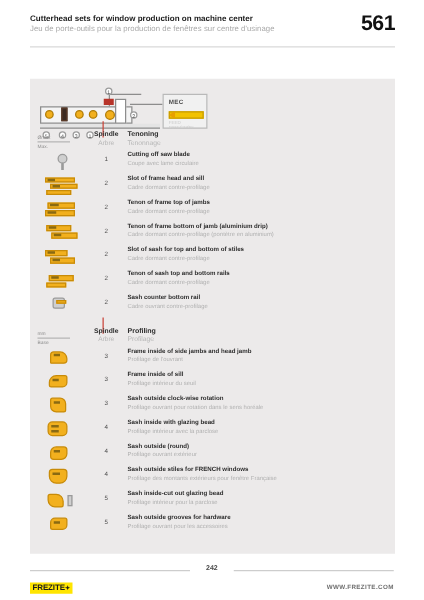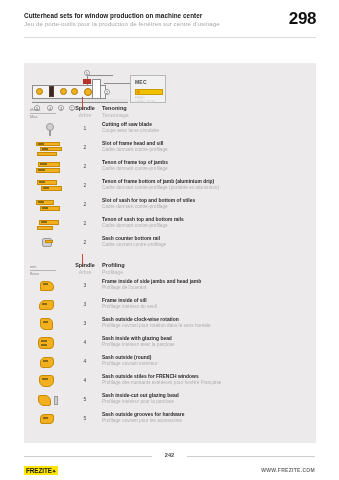--- a/index.html
+++ b/index.html
@@ -199,21 +199,21 @@
 </style>
 </head>
 <body>
 
 <div class="page">
 
   <div class="header">
     <div class="hdr-inner">
       <div class="hdr-title">Cutterhead sets for window production on machine center</div>
       <div class="hdr-sub">Jeu de porte-outils pour la production de fenêtres sur centre d'usinage</div>
-      <div class="hdr-page">298</div>
+      <div class="hdr-page">561</div>
     </div>
     <div class="hdr-rule"></div>
   </div>
 
   <div class="panel">
 
     <div class="diagram">
       <div class="mach-table"></div>
       <div class="mach-nose"></div>
       <div class="mach-arm"></div>

